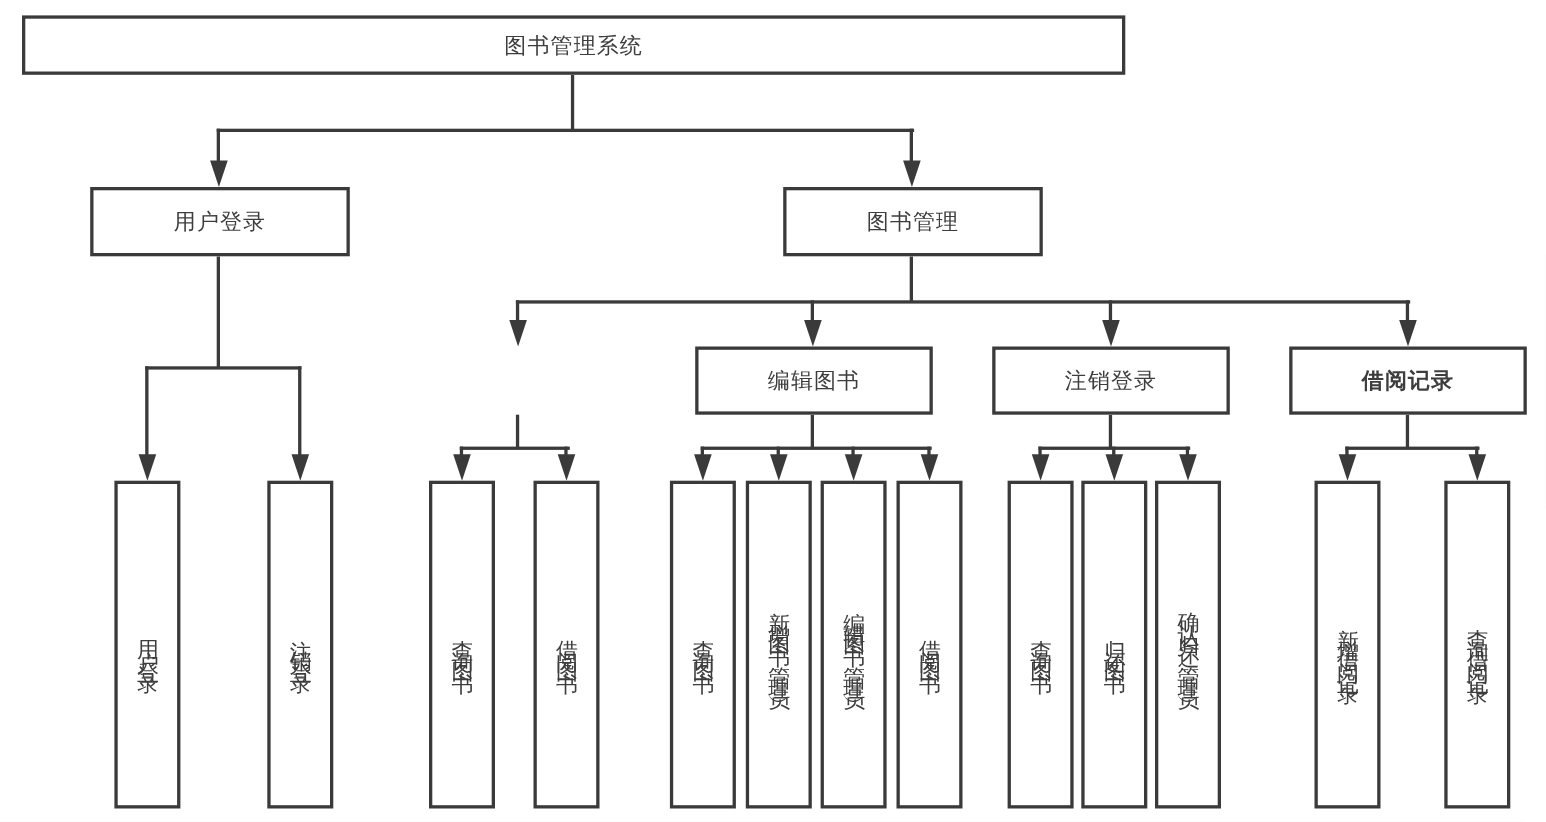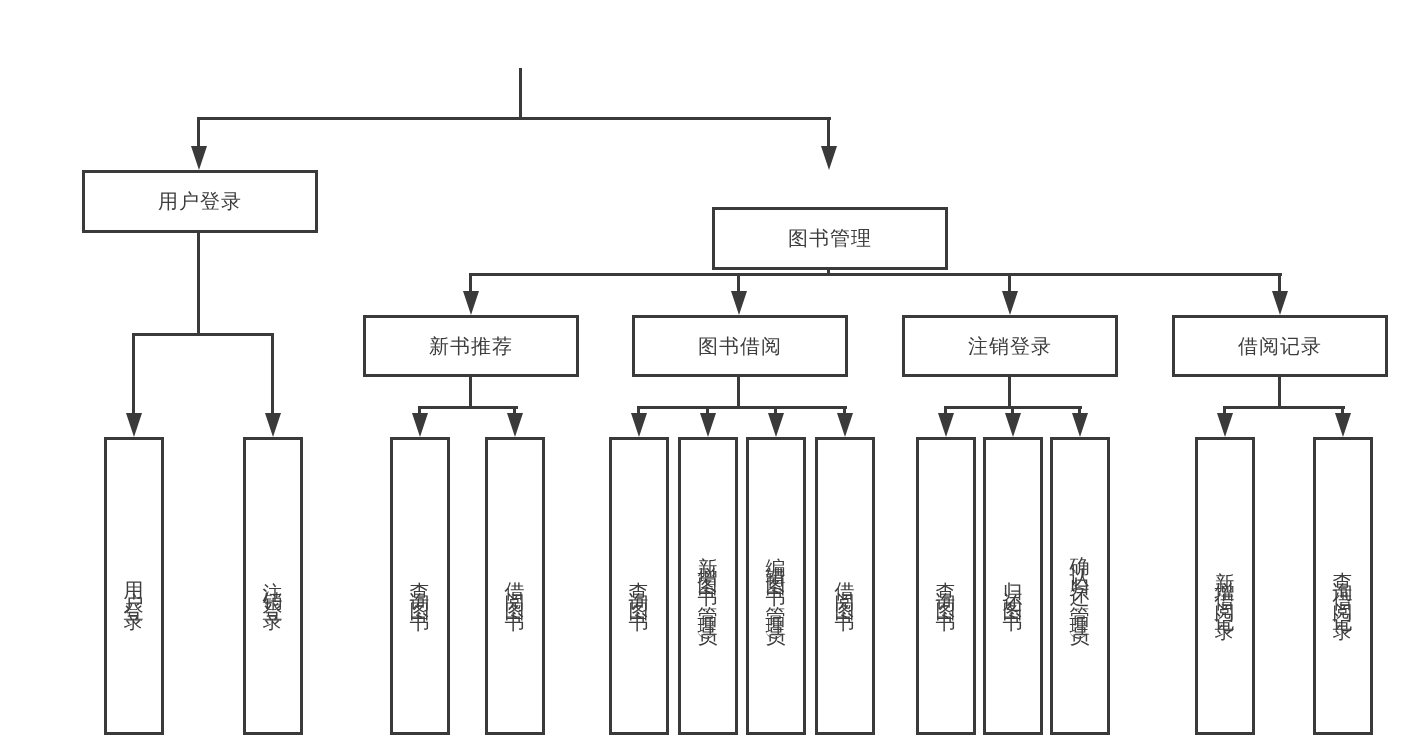--- a/index.html
+++ b/index.html
@@ -53,33 +53,36 @@
     z-index:3;
     letter-spacing:0.5px;
     white-space:nowrap;
   }
 </style>
 </head>
 <body>
 
 <div class="canvas">
 
+  <div class="box" style="left:20px;top:14px;width:1003px;height:54px;">
+    <span>图书管理系统</span>
+  </div>
 
   <div class="vl" style="left:519px;top:68px;height:51px;"></div>
   <div class="hl" style="left:197px;top:117px;width:634px;"></div>
 
   <div class="vl" style="left:197px;top:117px;height:33px;"></div>
   <div class="ah" style="left:191px;top:146px;"></div>
   <div class="vl" style="left:827px;top:117px;height:33px;"></div>
   <div class="ah" style="left:821px;top:146px;"></div>
 
   <div class="box" style="left:82px;top:170px;width:236px;height:63px;">
     <span>用户登录</span>
   </div>
-  <div class="box" style="left:712px;top:170px;width:236px;height:63px;margin-top:37px;">
+  <div class="box" style="left:712px;top:170px;width:236px;height:63px;">
     <span>图书管理</span>
   </div>
 
   <div class="vl" style="left:197px;top:233px;height:102px;"></div>
   <div class="hl" style="left:132px;top:333px;width:142px;"></div>
   <div class="vl" style="left:132px;top:333px;height:85px;"></div>
   <div class="ah" style="left:126px;top:413px;"></div>
   <div class="vl" style="left:271px;top:333px;height:85px;"></div>
   <div class="ah" style="left:265px;top:413px;"></div>
 
@@ -87,30 +90,27 @@
   <div class="hl" style="left:469px;top:273px;width:813px;"></div>
   <div class="vl" style="left:469px;top:273px;height:22px;"></div>
   <div class="ah" style="left:463px;top:291px;"></div>
   <div class="vl" style="left:737px;top:273px;height:22px;"></div>
   <div class="ah" style="left:731px;top:291px;"></div>
   <div class="vl" style="left:1008px;top:273px;height:22px;"></div>
   <div class="ah" style="left:1002px;top:291px;"></div>
   <div class="vl" style="left:1278px;top:273px;height:22px;"></div>
   <div class="ah" style="left:1272px;top:291px;"></div>
 
-  <div class="box" style="left:363px;top:315px;width:216px;height:62px;">
-    <span>新书推荐</span>
-  </div>
   <div class="box" style="left:632px;top:315px;width:216px;height:62px;">
-    <span>图书借阅</span>
+    <span>编辑图书</span>
   </div>
   <div class="box" style="left:902px;top:315px;width:216px;height:62px;">
     <span>注销登录</span>
   </div>
-  <div class="box" style="left:1172px;top:315px;width:216px;height:62px;">
+  <div class="box" style="left:1172px;top:315px;width:216px;height:62px;font-weight:bold;">
     <span>借阅记录</span>
   </div>
 
   <div class="vl" style="left:469px;top:377px;height:31px;"></div>
   <div class="hl" style="left:418px;top:406px;width:100px;"></div>
   <div class="vl" style="left:737px;top:377px;height:31px;"></div>
   <div class="hl" style="left:637px;top:406px;width:210px;"></div>
   <div class="vl" style="left:1008px;top:377px;height:31px;"></div>
   <div class="hl" style="left:944px;top:406px;width:138px;"></div>
   <div class="vl" style="left:1278px;top:377px;height:31px;"></div>

